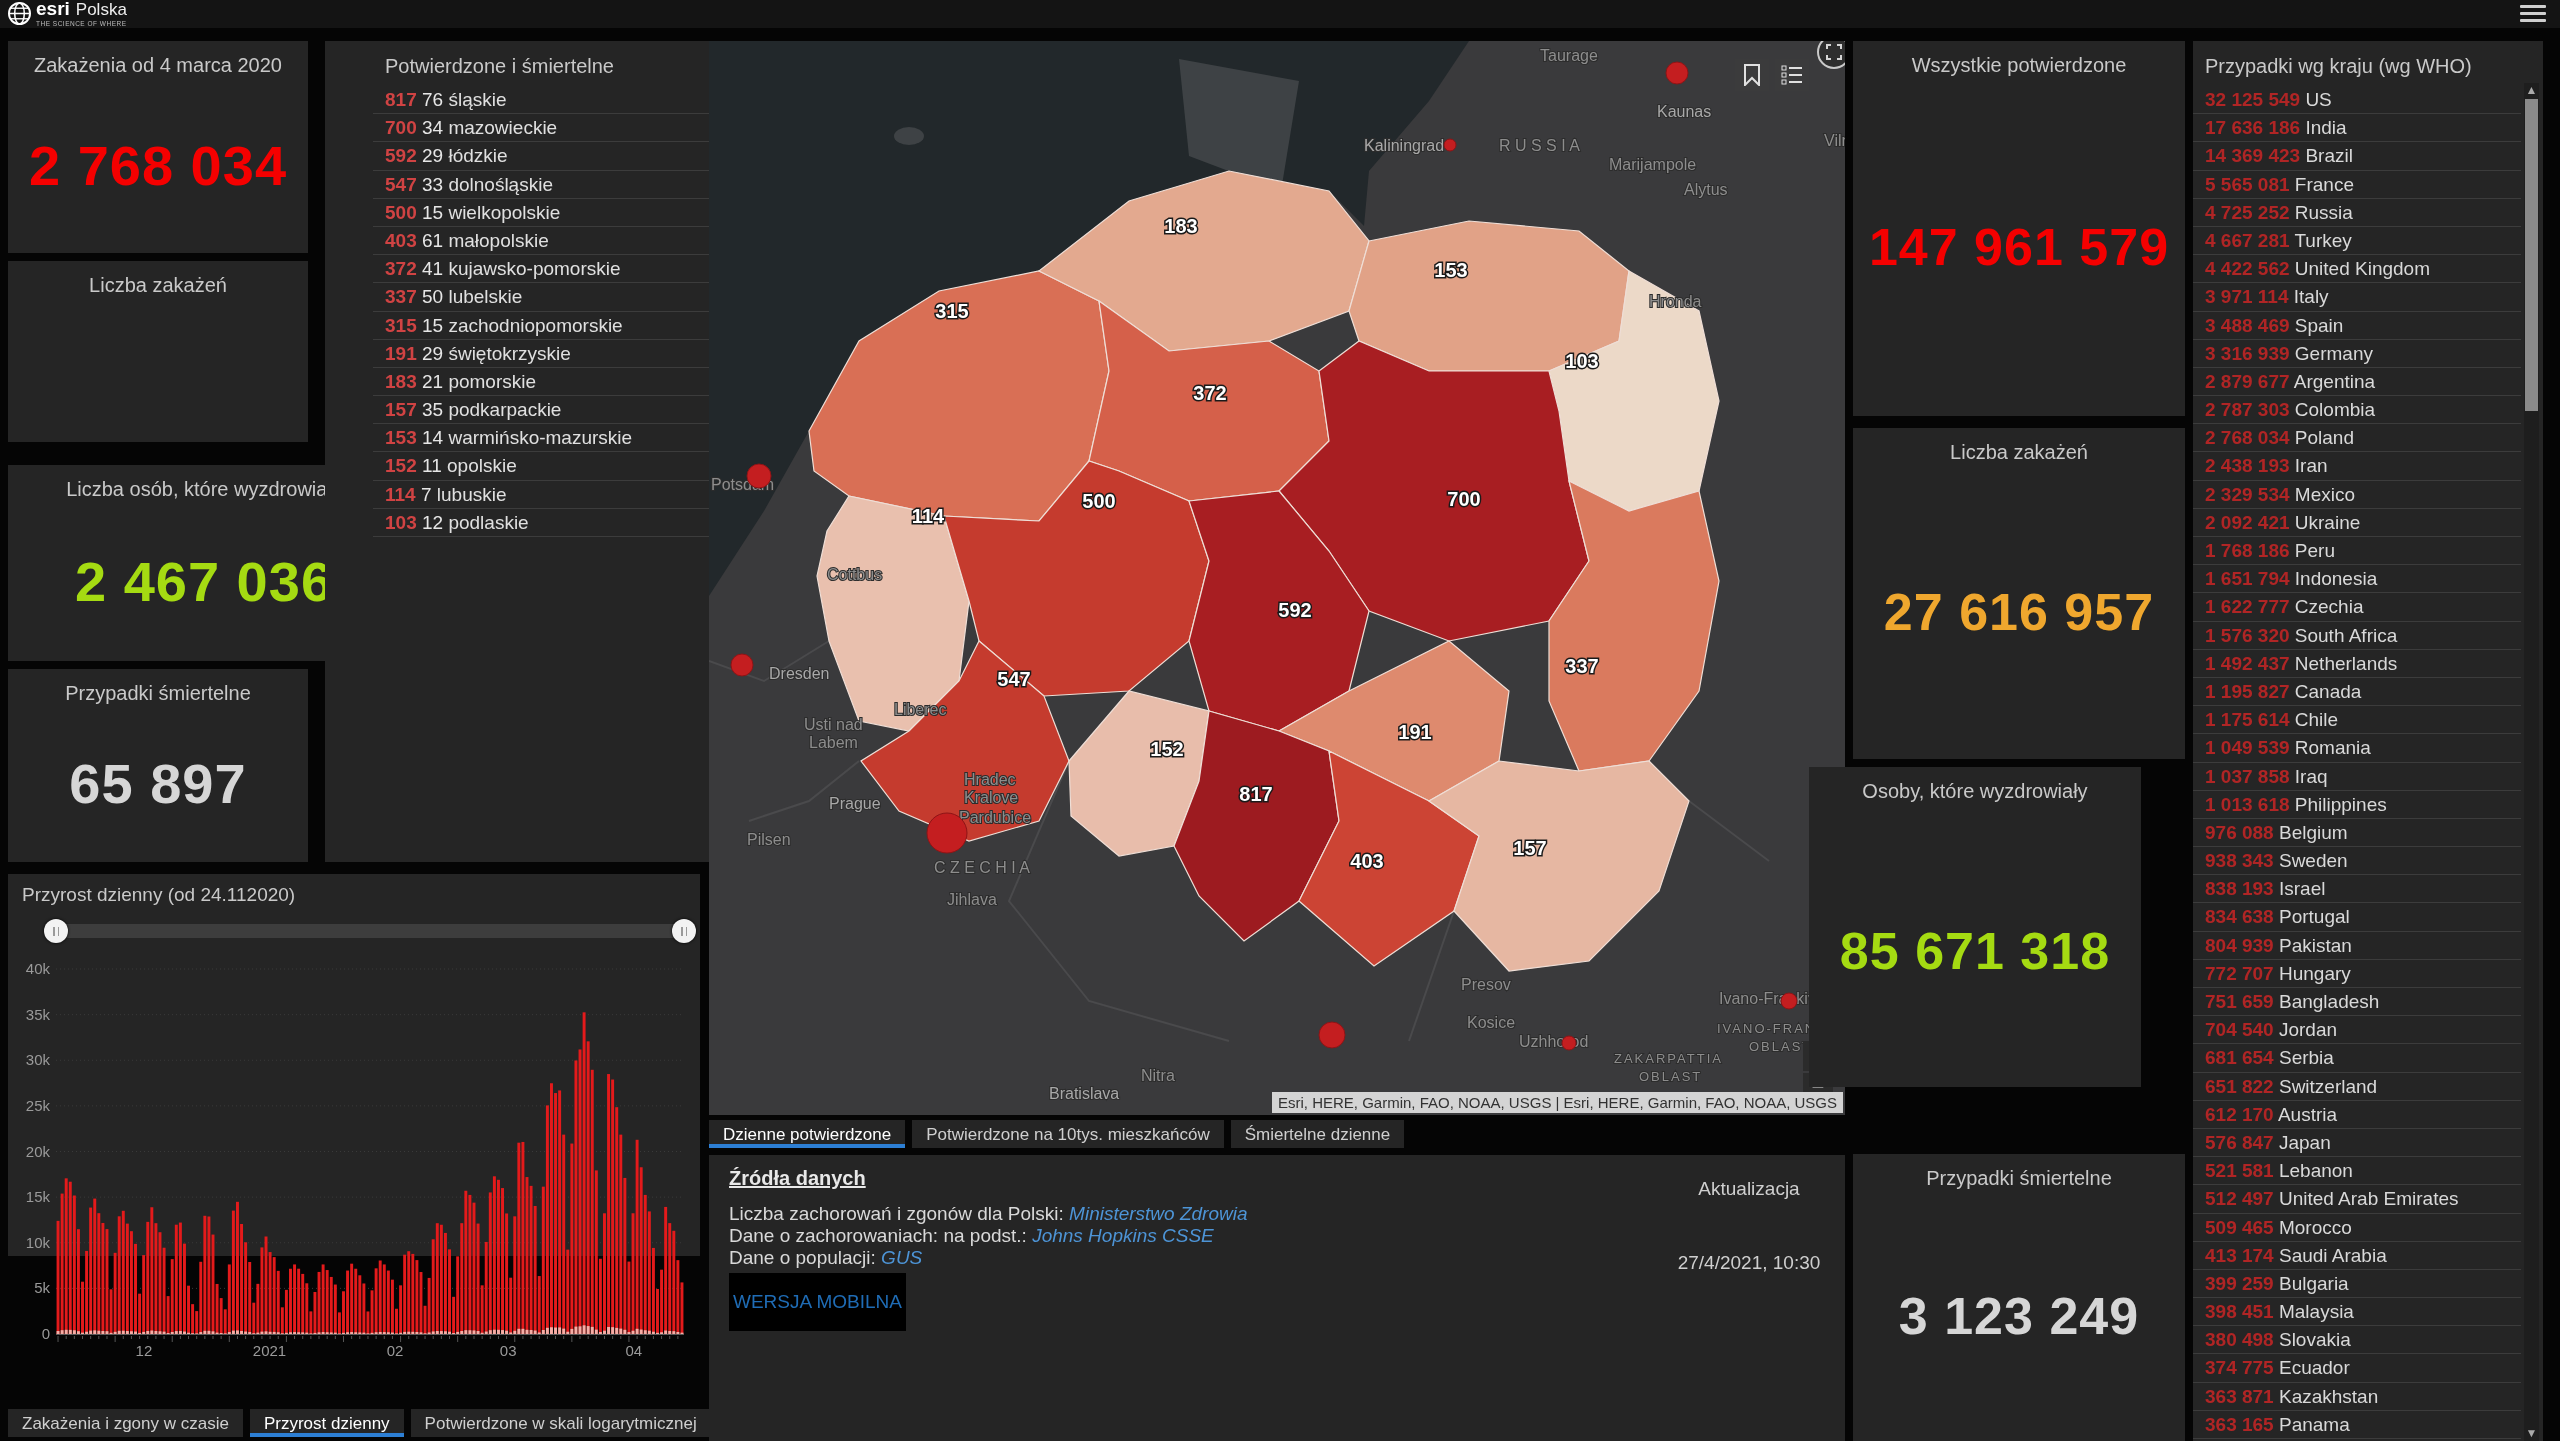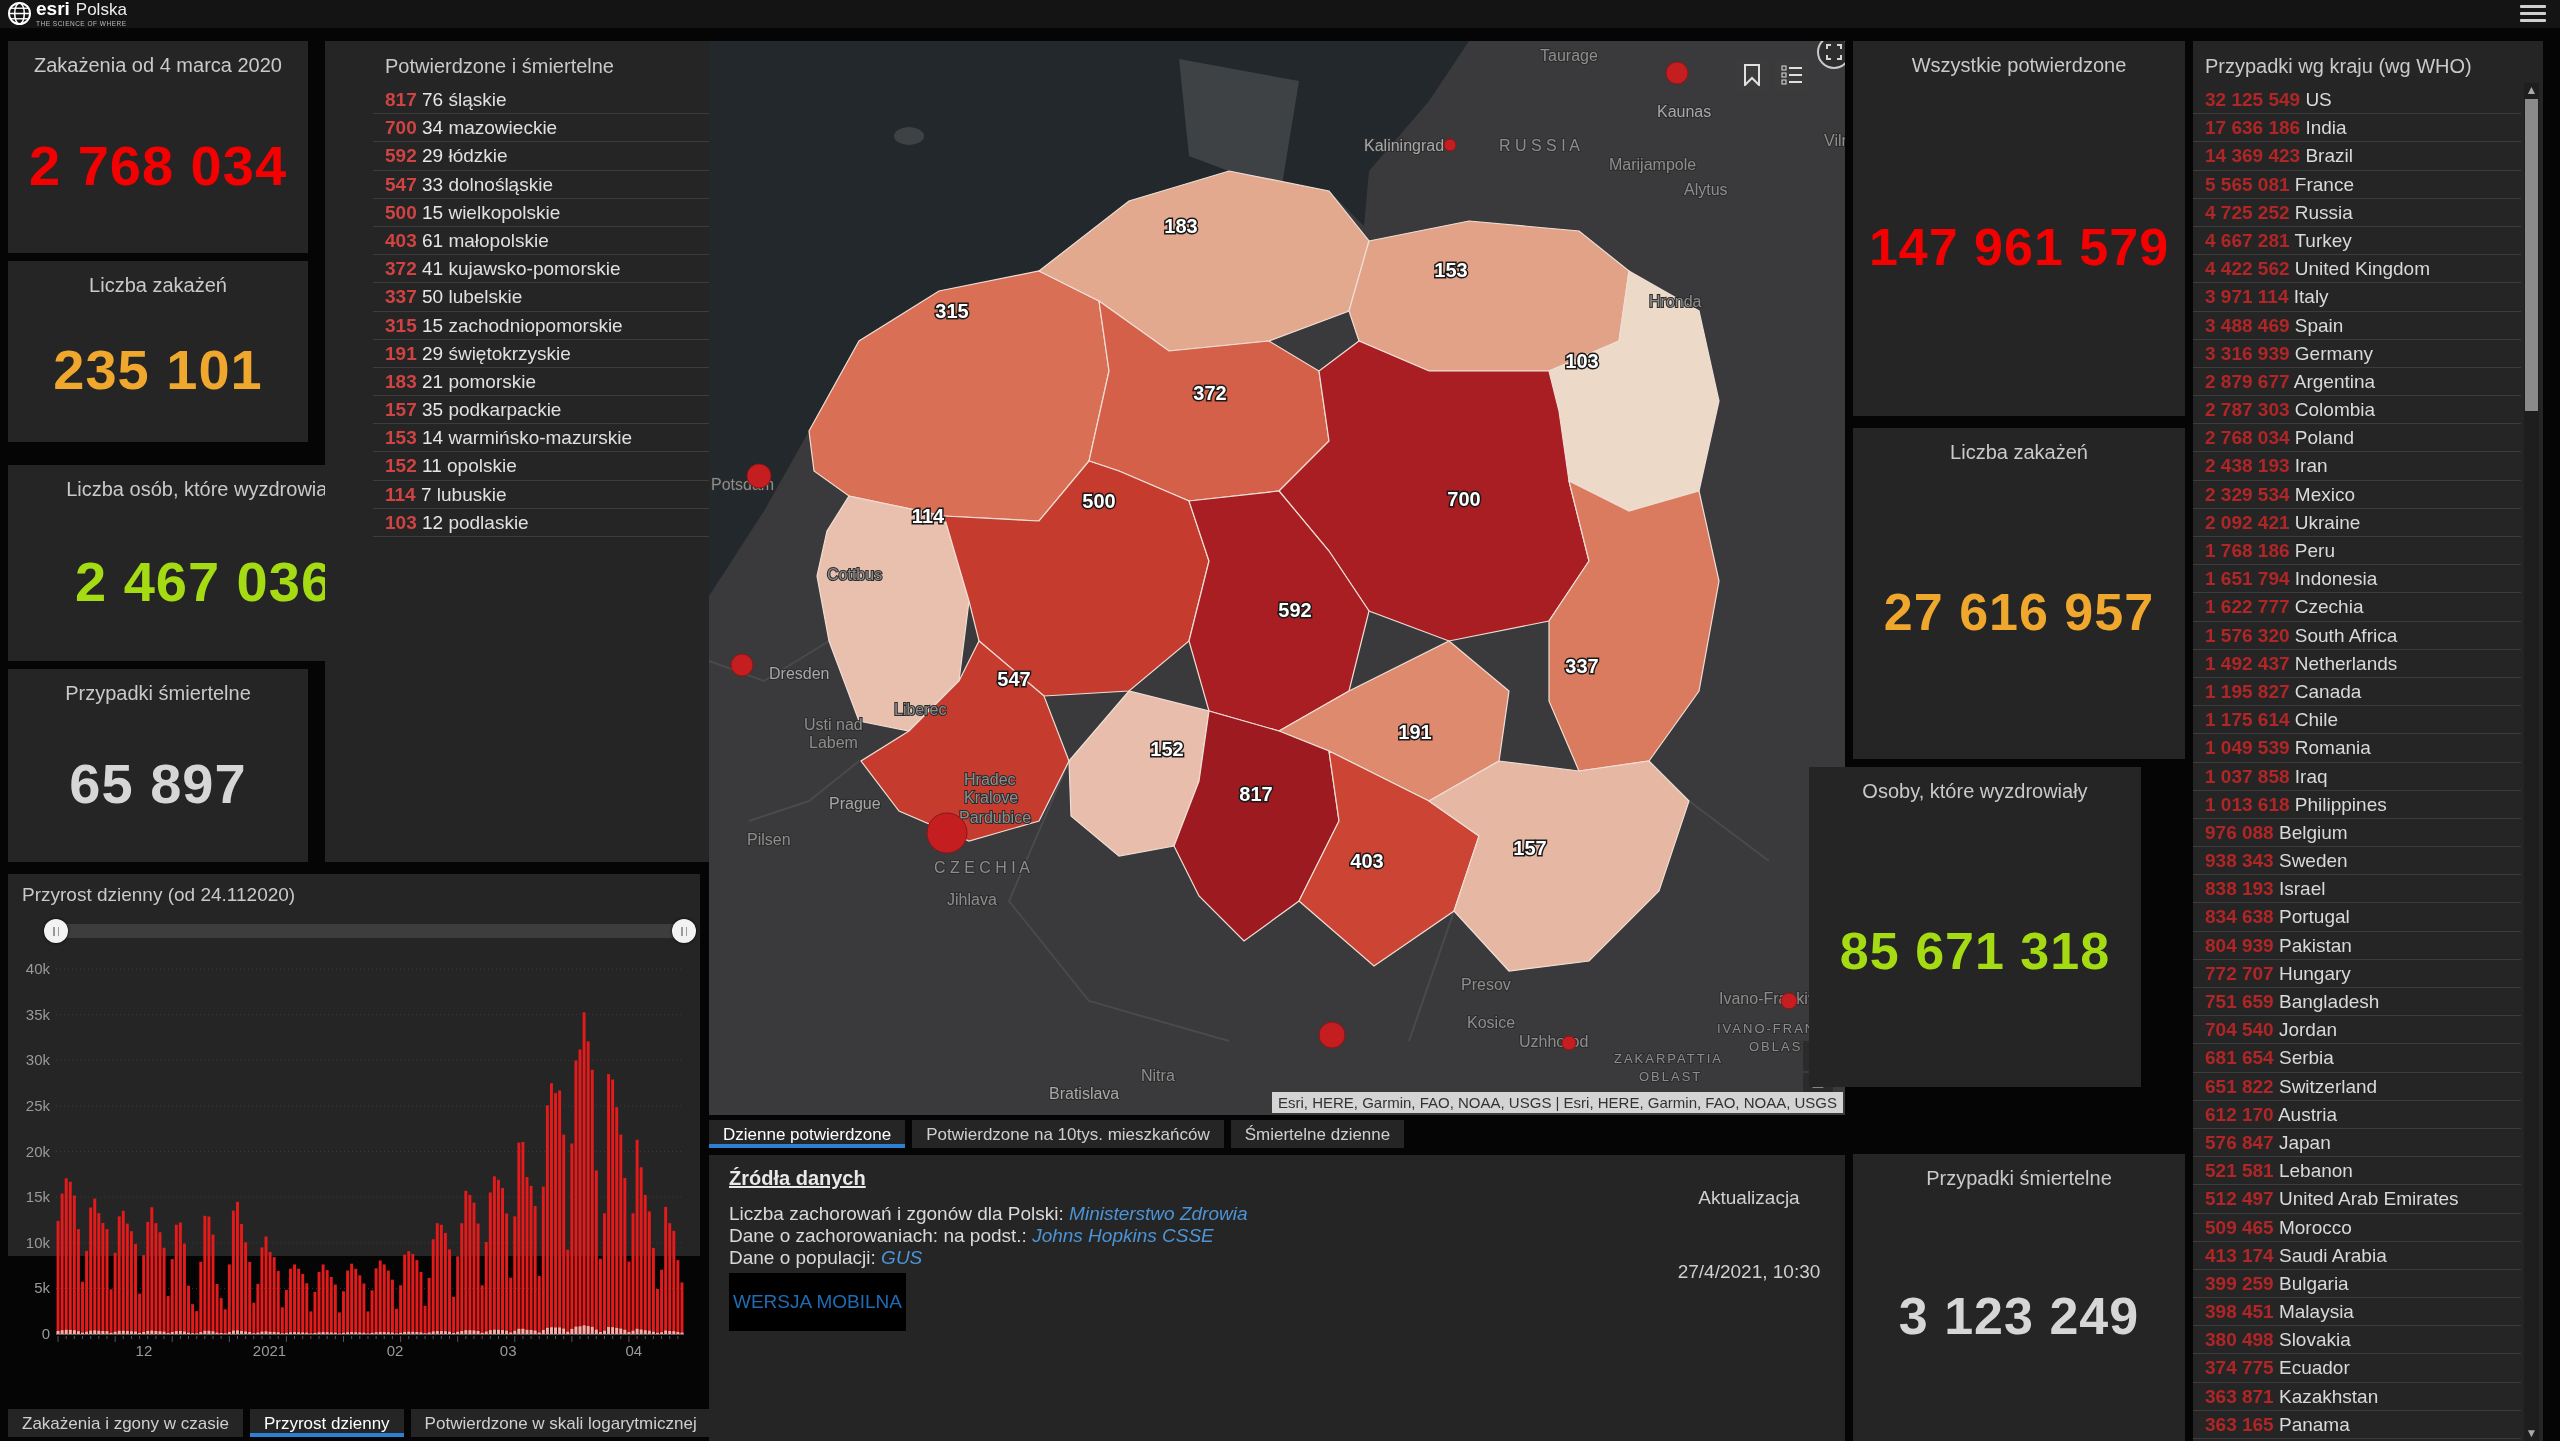--- a/index.html
+++ b/index.html
@@ -41,21 +41,21 @@
   #map-panel{background:#37383a;overflow:hidden;}
   .mapbtn{position:absolute;width:30px;height:30px;background:#2b2b2b;color:#d0d0d0;font-size:22px;text-align:center;line-height:28px;cursor:pointer;}
   #attrib{position:absolute;right:2px;bottom:2px;background:#d4d4d4;color:#323232;font-size:15px;padding:2px 6px;white-space:nowrap;}
   .mapicon{position:absolute;width:34px;height:32px;background:rgba(60,60,60,.55);display:flex;align-items:center;justify-content:center;cursor:pointer;}
   #expand-btn{position:absolute;width:34px;height:34px;border-radius:50%;background:#2e2e2e;border:2px solid #c9c9c9;box-sizing:border-box;display:flex;align-items:center;justify-content:center;cursor:pointer;}
   
   #sources h3{margin:12px 0 0 20px;color:#e8e8e8;font-size:20px;font-weight:bold;text-decoration:underline;}
   .srcline{position:absolute;left:20px;color:#d9d9d9;font-size:19px;white-space:nowrap;}
   .srcline a{color:#4d94d6;font-style:italic;text-decoration:none;cursor:pointer;}
   #mobile-link{position:absolute;left:20px;background:#000000;color:#1f6cb5;font-size:19px;padding:18px 4px;cursor:pointer;}
-  #update-block{position:absolute;left:940px;top:32px;width:200px;text-align:center;color:#cfcfcf;font-size:19px;}
+  #update-block{position:absolute;left:940px;top:23px;width:200px;text-align:center;color:#cfcfcf;font-size:19px;}
   #update-time{margin-top:52px;}
   
   #cscroll{position:absolute;right:4px;top:42px;width:15px;height:1358px;background:#1e1e1e;}
   #cscroll .arrow{position:absolute;left:0;width:15px;height:15px;color:#aaa;font-size:12px;text-align:center;line-height:15px;cursor:pointer;}
   #cthumb{position:absolute;left:1px;top:16px;width:13px;height:312px;background:#8a8a8a;cursor:grab;}
   svg text{font-family:"Liberation Sans",sans-serif;}
 </style>
 </head>
 <body>
 
@@ -83,23 +83,20 @@
   </div>
 
   <div class="panel stat" style="left:8px;top:41px;width:300px;height:212px;">
     <div class="stat-title">Zakażenia  od 4 marca 2020</div>
     <div class="stat-mid">
         <div class="stat-value" style="color:#f50000">2 768 034</div>
       </div>
   </div>
   <div class="panel stat" style="left:8px;top:261px;width:300px;height:181px;">
     <div class="stat-title">Liczba zakażeń</div>
-    <div class="stat-mid">
-        <div class="stat-value" style="color:#efa72e">235 101</div>
-      </div>
   </div>
   <div class="panel stat" style="left:8px;top:465px;width:300px;height:196px;padding-left:46px;">
     <div class="stat-title">Liczba osób, które wyzdrowiały</div>
     <div class="stat-mid">
         <div class="stat-value" style="color:#a5db12">2 467 036</div>
       </div>
   </div>
   <div class="panel stat" style="left:8px;top:669px;width:300px;height:193px;">
     <div class="stat-title">Przypadki śmiertelne</div>
     <div class="stat-mid">

